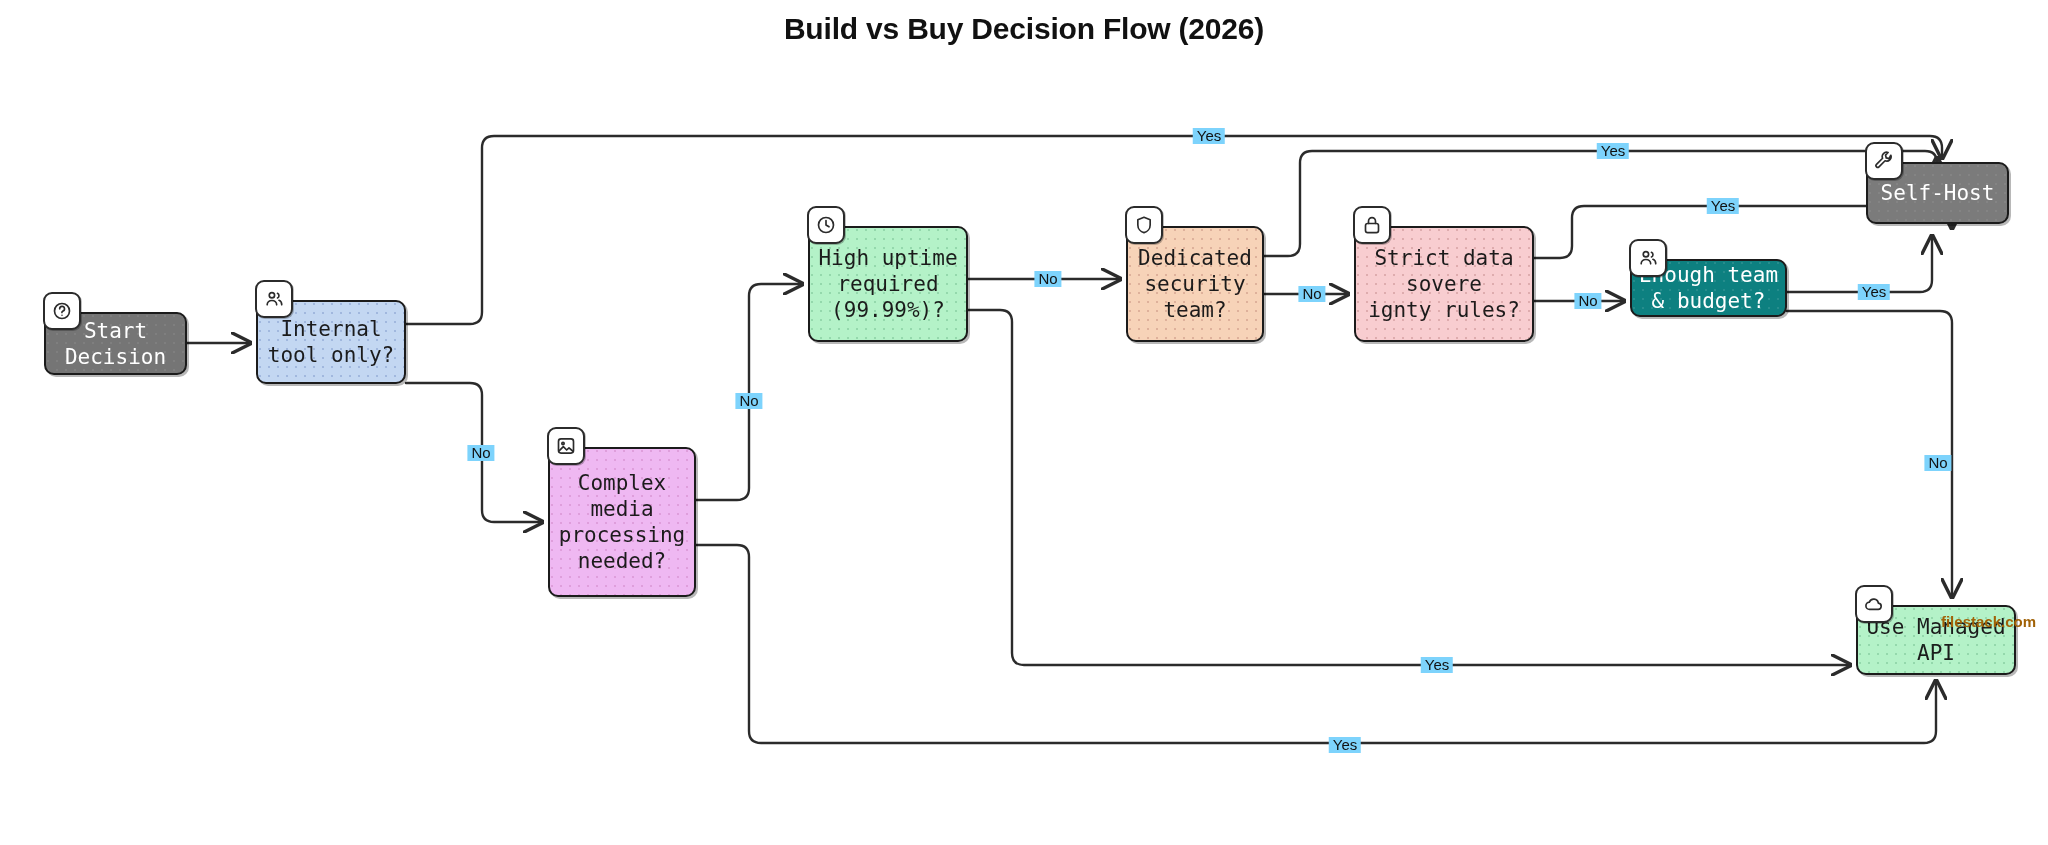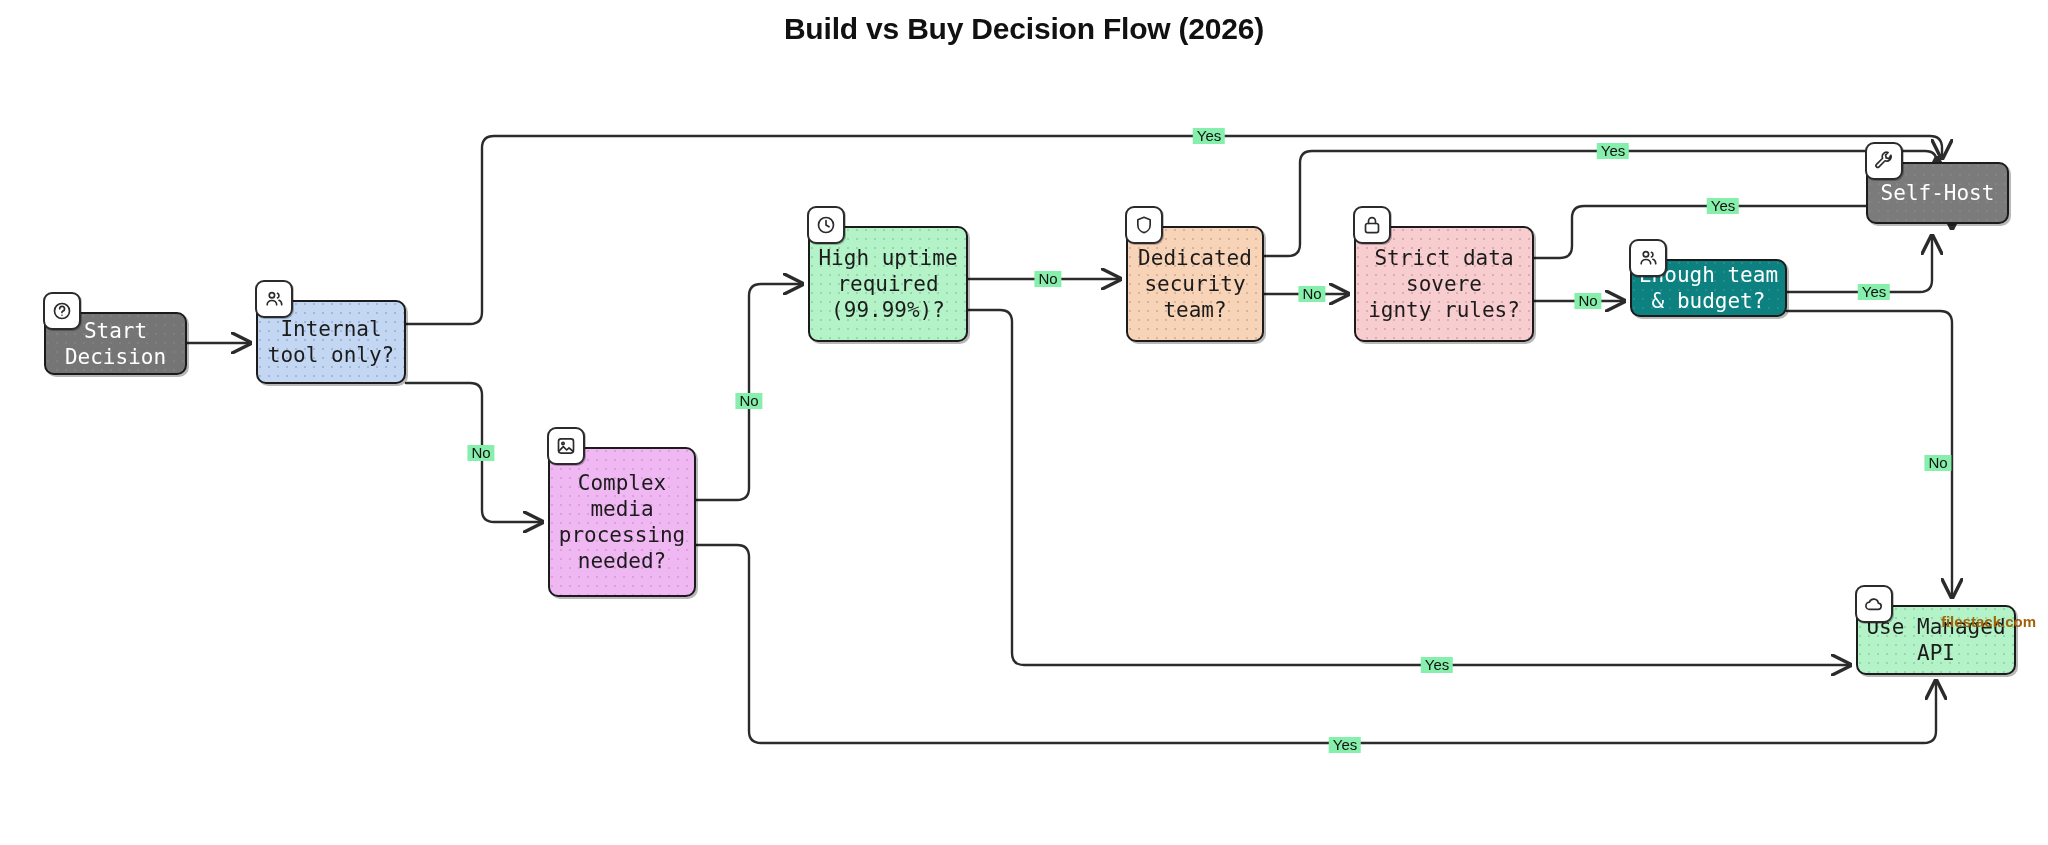--- a/index.html
+++ b/index.html
@@ -65,21 +65,21 @@
     display:flex;align-items:center;justify-content:center;
     box-shadow:1px 1px 0 rgba(0,0,0,.25);
     z-index:5;
   }
   .badge svg{width:20px;height:20px;display:block;}
 
   .elabel{
     position:absolute;
     font-family:"Liberation Sans",sans-serif;
     font-size:15px;color:#111111;
-    background:#86efac;
+    background:#7dd3fc;
     padding:0 4px;
     transform:translate(-50%,-50%);
     white-space:nowrap;
     line-height:16px;
   }
 </style>
 </head>
 <body>
 
 <div id="stage">

